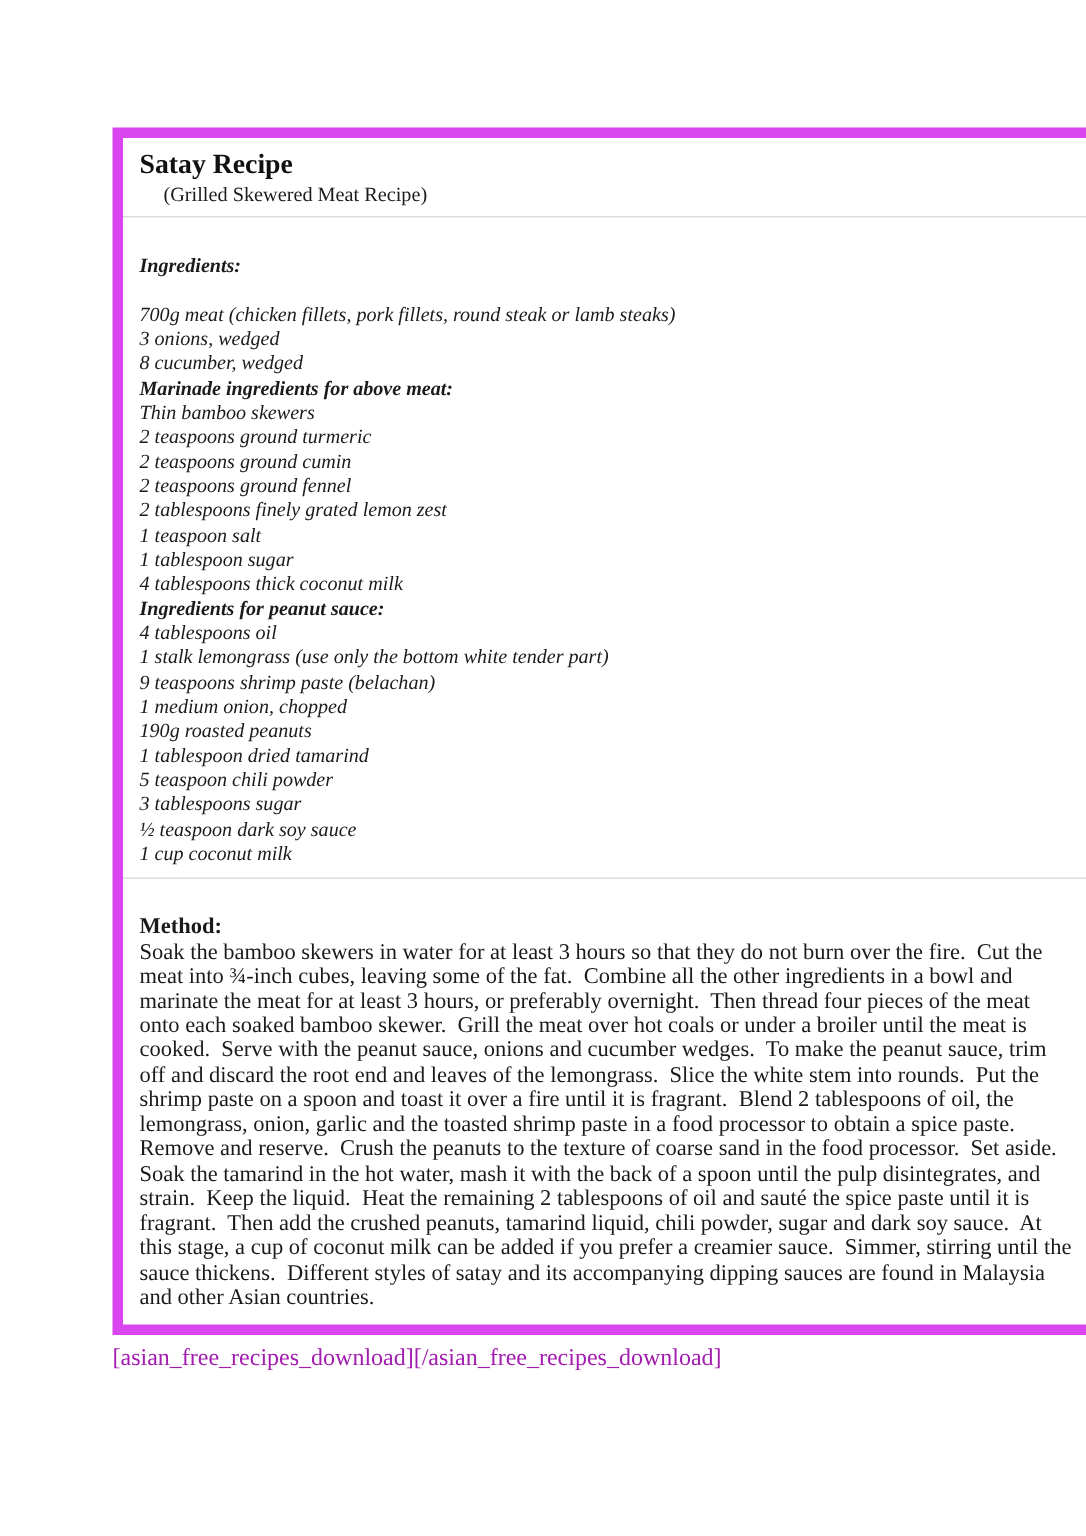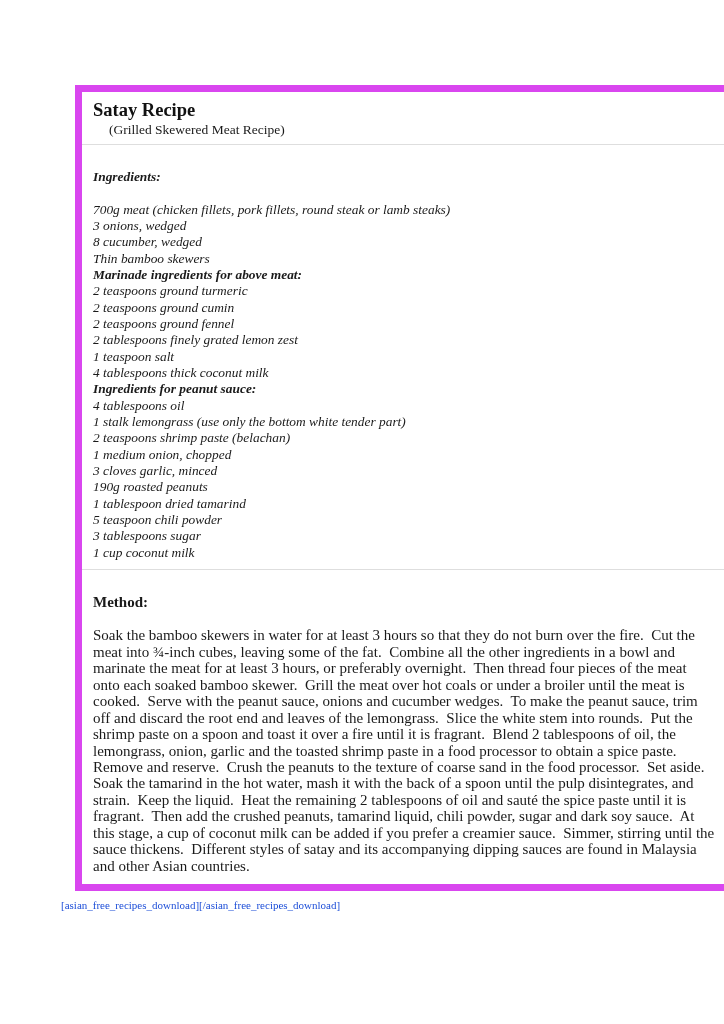--- a/index.html
+++ b/index.html
@@ -60,65 +60,65 @@
     padding: 24px 11px 10px 11px;
     font-size: 15px;
   }
   .method-heading {
     font-weight: bold;
     line-height: 16.45px;
   }
   .method-text {
     line-height: 16.45px;
     white-space: pre-wrap;
-    margin-top: 17px;
   }
   .footer-shortcode {
     position: absolute;
-    left: 61px;
+    left: 75px;
     top: 897px;
-    font-size: 11px;
+    font-size: 16px;
     line-height: 17px;
-    color: #1d4ed8;
+    color: #a21caf;
   }
 </style>
 </head>
 <body>
 
 <div class="recipe-card">
 
   <div class="card-row header-row">
     <div class="recipe-title">Satay Recipe</div>
     <div class="recipe-subtitle">(Grilled Skewered Meat Recipe)</div>
   </div>
 
   <div class="card-row ingredients-row">
     <div class="line subheading">Ingredients:</div>
     <div class="blank-line"></div>
     <div class="line">700g meat (chicken fillets, pork fillets, round steak or lamb steaks)</div>
     <div class="line">3 onions, wedged</div>
     <div class="line">8 cucumber, wedged</div>
+    <div class="line subheading">Marinade ingredients for above meat:</div>
     <div class="line">Thin bamboo skewers</div>
-    <div class="line subheading">Marinade ingredients for above meat:</div>
     <div class="line">2 teaspoons ground turmeric</div>
     <div class="line">2 teaspoons ground cumin</div>
     <div class="line">2 teaspoons ground fennel</div>
     <div class="line">2 tablespoons finely grated lemon zest</div>
     <div class="line">1 teaspoon salt</div>
+    <div class="line">1 tablespoon sugar</div>
     <div class="line">4 tablespoons thick coconut milk</div>
     <div class="line subheading">Ingredients for peanut sauce:</div>
     <div class="line">4 tablespoons oil</div>
     <div class="line">1 stalk lemongrass (use only the bottom white tender part)</div>
-    <div class="line">2 teaspoons shrimp paste (belachan)</div>
+    <div class="line">9 teaspoons shrimp paste (belachan)</div>
     <div class="line">1 medium onion, chopped</div>
-    <div class="line">3 cloves garlic, minced</div>
     <div class="line">190g roasted peanuts</div>
     <div class="line">1 tablespoon dried tamarind</div>
     <div class="line">5 teaspoon chili powder</div>
     <div class="line">3 tablespoons sugar</div>
+    <div class="line">½ teaspoon dark soy sauce</div>
     <div class="line">1 cup coconut milk</div>
   </div>
 
   <div class="card-row method-row">
     <div class="method-heading">Method:</div>
     <div class="method-text">Soak the bamboo skewers in water for at least 3 hours so that they do not burn over the fire.  Cut the meat into ¾-inch cubes, leaving some of the fat.  Combine all the other ingredients in a bowl and marinate the meat for at least 3 hours, or preferably overnight.  Then thread four pieces of the meat onto each soaked bamboo skewer.  Grill the meat over hot coals or under a broiler until the meat is cooked.  Serve with the peanut sauce, onions and cucumber wedges.  To make the peanut sauce, trim off and discard the root end and leaves of the lemongrass.  Slice the white stem into rounds.  Put the shrimp paste on a spoon and toast it over a fire until it is fragrant.  Blend 2 tablespoons of oil, the lemongrass, onion, garlic and the toasted shrimp paste in a food processor to obtain a spice paste.  Remove and reserve.  Crush the peanuts to the texture of coarse sand in the food processor.  Set aside.  Soak the tamarind in the hot water, mash it with the back of a spoon until the pulp disintegrates, and strain.  Keep the liquid.  Heat the remaining 2 tablespoons of oil and sauté the spice paste until it is fragrant.  Then add the crushed peanuts, tamarind liquid, chili powder, sugar and dark soy sauce.  At this stage, a cup of coconut milk can be added if you prefer a creamier sauce.  Simmer, stirring until the sauce thickens.  Different styles of satay and its accompanying dipping sauces are found in Malaysia and other Asian countries.</div>
   </div>
 
 </div>
 

